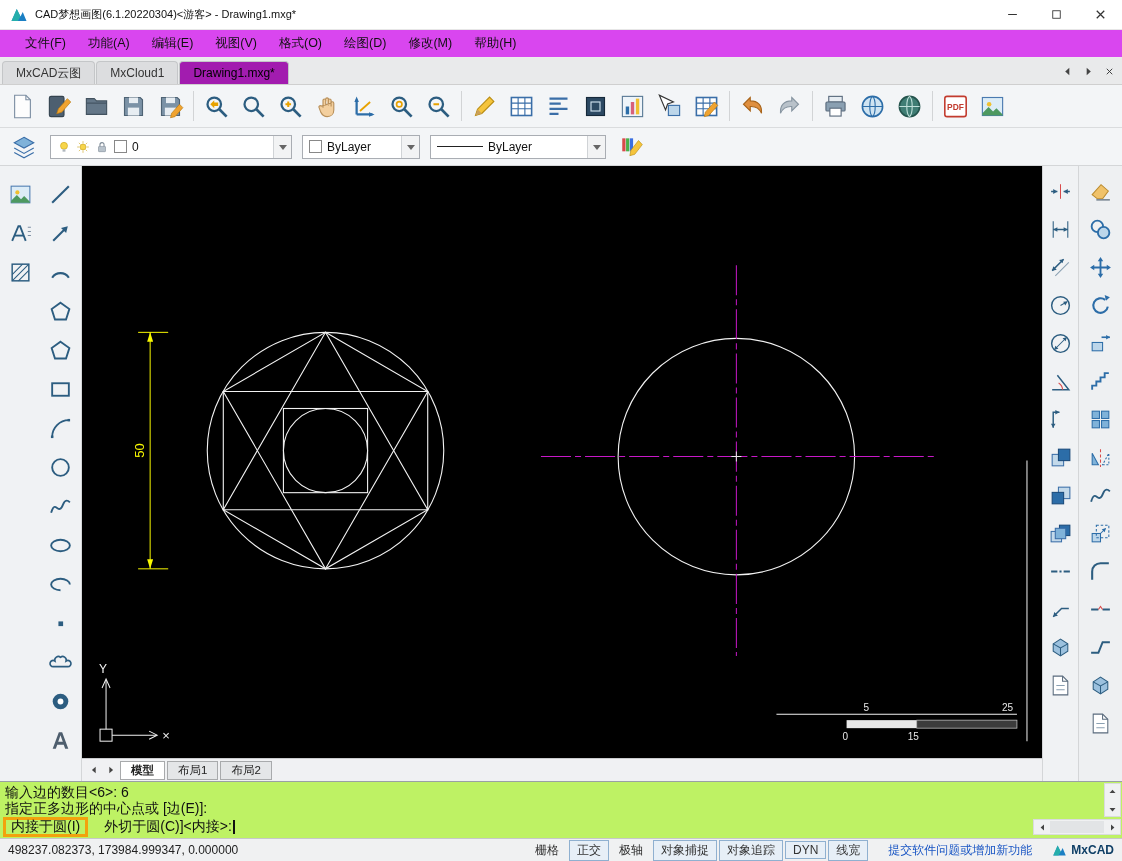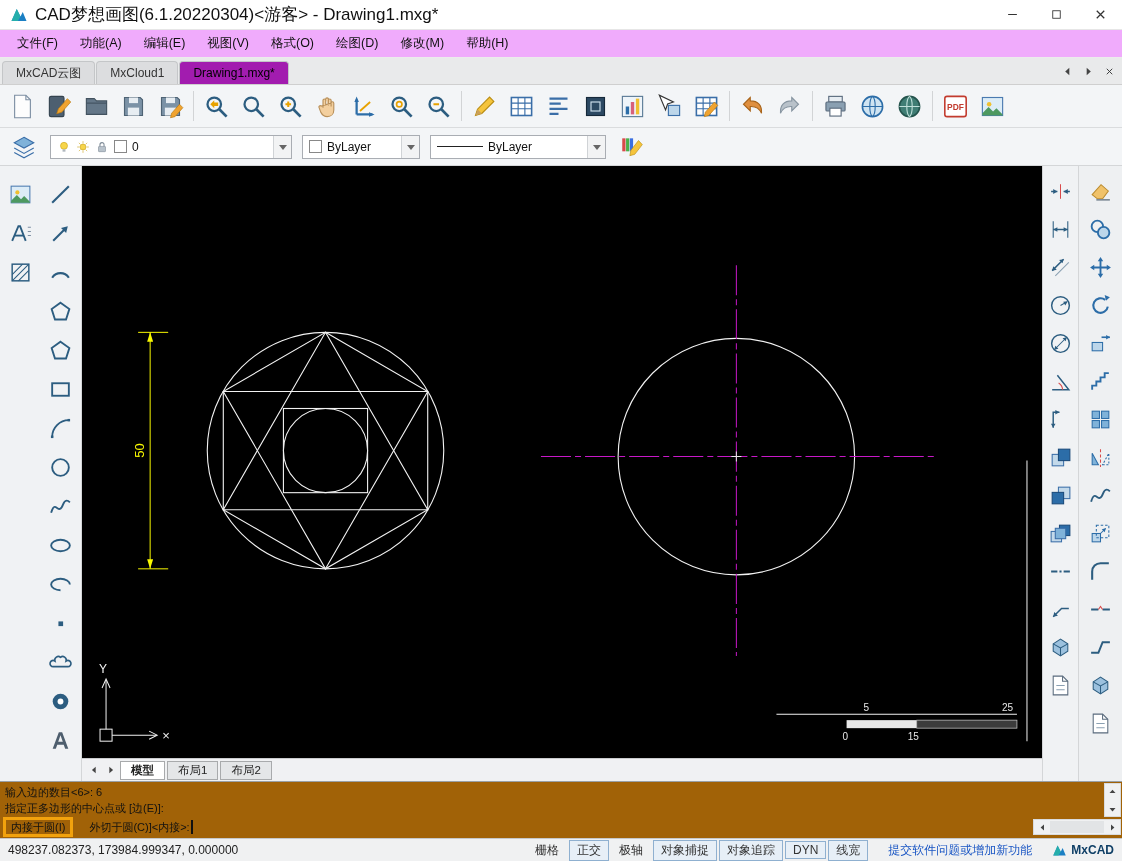--- a/index.html
+++ b/index.html
@@ -3,26 +3,26 @@
 <meta charset="utf-8">
 <style>
 *{box-sizing:border-box;margin:0;padding:0}
 html,body{width:1122px;height:861px;overflow:hidden}
 body{font-family:"Liberation Sans","DejaVu Sans",sans-serif;font-size:12px;color:#222;background:#fff}
 button{font-family:inherit;border:none;background:transparent;padding:0;cursor:default}
 .ic{display:block}
 
 .titlebar{height:30px;display:flex;align-items:center;gap:7px;padding-left:10px;background:#fff;border-bottom:1px solid #e6e6e6}
 .titlebar .logo{width:18px;height:18px}
-.title-text{flex:1;font-size:17px;color:#111}
+.title-text{flex:1;font-size:11px;color:#111}
 #window-controls{display:flex;height:30px}
 .win-btn{width:44px;height:30px;display:flex;align-items:center;justify-content:center}
 .win-btn .ic{width:15px;height:15px}
 
-.menubar{height:28px;display:flex;align-items:center;background:#f0abfc;padding-left:6px;border-bottom:1px solid #ececec}
+.menubar{height:28px;display:flex;align-items:center;background:#d946ef;padding-left:14px;border-bottom:1px solid #ececec}
 .menu-item{padding:5px 11px;font-size:12.5px;color:#111}
 
 .tabbar{height:27px;background:#e9eaeb;display:flex;align-items:flex-end;padding-left:2px;border-bottom:1px solid #cfcfcf;position:relative}
 .doc-tab{height:23px;display:flex;align-items:center;padding:0 13px;margin-right:1px;background:#dcdddf;border:1px solid #c4c6c8;border-bottom:none;border-radius:4px 4px 0 0;font-size:12px;color:#333}
 .doc-tab.active{background:#a21caf;font-weight:normal;color:#000}
 .tab-nav{position:absolute;right:5px;top:5px;display:flex;gap:5px}
 .tab-nav button{width:16px;height:16px;display:flex;align-items:center;justify-content:center}
 .tab-nav .ic{width:11px;height:11px}
 
 .toolbar{height:43px;background:#f3f5f7;display:flex;align-items:center;padding-left:4px;border-bottom:1px solid #dadcde}
@@ -55,21 +55,21 @@
 .sheetbar{height:24px;background:#f0f1f3;border-top:1px solid #c9cbcd;display:flex;align-items:center;padding-left:4px;gap:2px}
 .sheet-nav{width:15px;height:16px;display:flex;align-items:center;justify-content:center}
 .sheet-nav .ic{width:10px;height:10px}
 #sheet-tabs{display:flex;gap:2px}
 .sheet-tab{height:19px;display:flex;align-items:center;padding:0 10px;font-size:11.5px;background:#e4e6e8;border:1px solid #a8aaac;color:#222}
 .sheet-tab.active{background:#fff;font-weight:bold}
 .right-dim{width:36px;background:#f0f2f4;border-left:1px solid #d4d6d8;display:flex;flex-direction:column;align-items:center;padding-top:8px;gap:3px}
 .right-modify{width:44px;background:#eef0f2;border-left:1px solid #d4d6d8;display:flex;flex-direction:column;align-items:center;padding-top:8px;gap:3px}
 .right-dim .tool-btn,.right-modify .tool-btn{width:34px;height:35px}
 
-.cmdline{height:57px;background:#a16207;border-top:1px solid #9aa0a6;position:relative;font-size:11px}
+.cmdline{height:57px;background:#bef264;border-top:1px solid #9aa0a6;position:relative;font-size:14px}
 .cmd-history{height:35px;padding:2px 22px 0 5px;line-height:16px;overflow:hidden}
 .cmd-line{white-space:pre;color:#111}
 .cmd-vscroll{position:absolute;top:1px;right:1px;width:17px;height:34px;background:#f0f1f2;border:1px solid #d9dbdd;display:flex;flex-direction:column;justify-content:space-between;align-items:center}
 .cmd-vscroll button{width:15px;height:14px;display:flex;align-items:center;justify-content:center}
 .cmd-vscroll .ic{width:9px;height:9px}
 .cmd-prompt-row{height:20px;display:flex;align-items:center;padding-left:3px;position:relative;color:#111}
 .cmd-highlight{display:inline-flex;align-items:center;height:20px;padding:0 5px;border:3px solid #f2a20d;margin-right:16px}
 .caret{width:2px;height:14px;background:#111;margin-left:1px}
 .cmd-hscroll{position:absolute;right:1px;top:2px;width:88px;height:16px;display:flex;border:1px solid #d9dbdd;background:#f0f1f2;align-items:center}
 .cmd-hscroll button{width:16px;height:14px;display:flex;align-items:center;justify-content:center}

